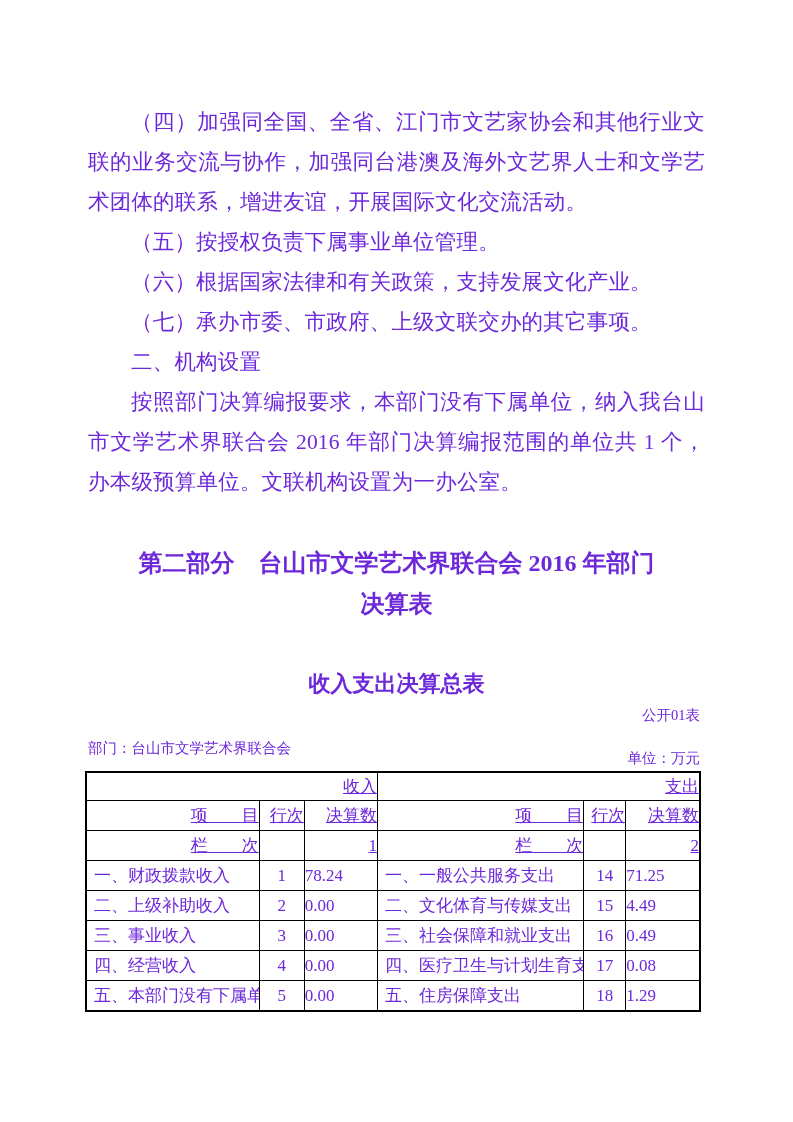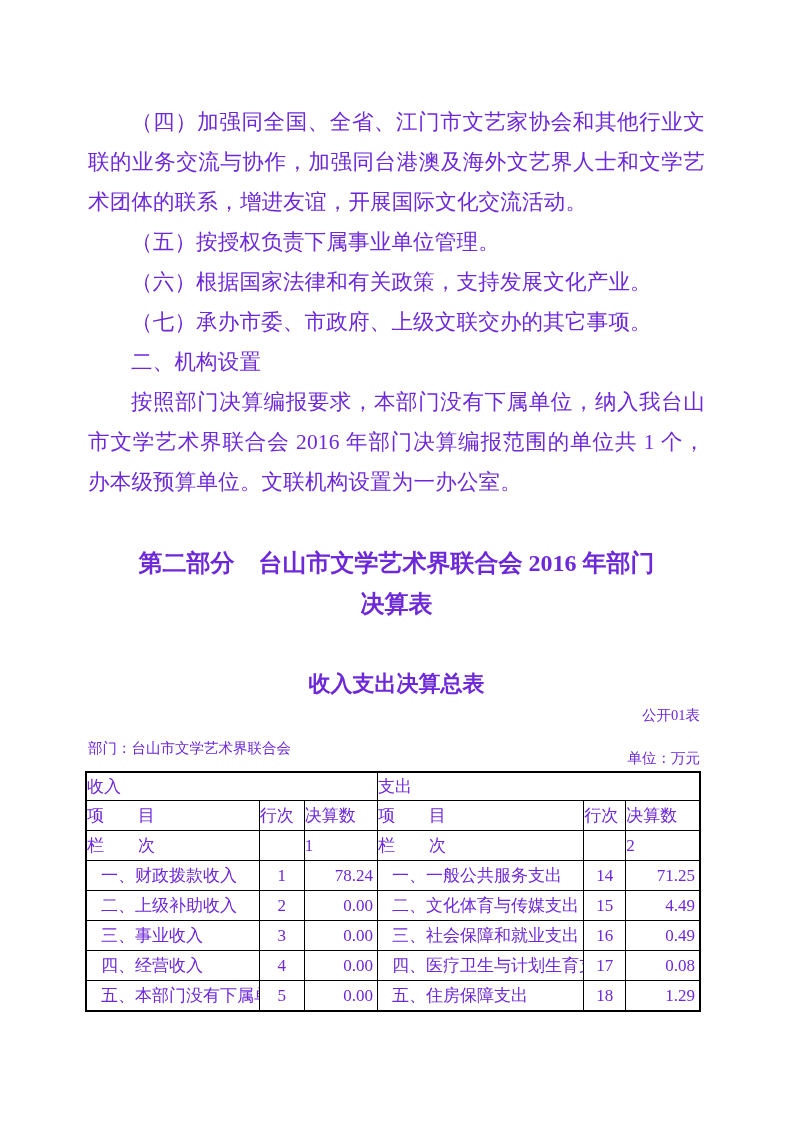--- a/index.html
+++ b/index.html
@@ -45,24 +45,24 @@
   }
   .budget-table td{
     border:1px solid #000;
     padding:0;
     height:29px;
     vertical-align:middle;
     overflow:hidden;
     white-space:nowrap;
   }
   .budget-table tr.h1 td{height:27px;}
-  .budget-table td.center{text-align:left;}
-  .budget-table td.item{text-align:left;padding-left:14px;}
+  .budget-table td.center{text-align:right;text-decoration:underline;}
+  .budget-table td.item{text-align:left;padding-left:7px;}
   .budget-table td.rowno{text-align:center;}
-  .budget-table td.amount{text-align:right;padding-right:4px;}
+  .budget-table td.amount{padding-right:4px;}
 </style>
 </head>
 <body>
 
 <div class="page">
 
   <div class="body-text">
     <p class="para">（四）加强同全国、全省、江门市文艺家协会和其他行业文联的业务交流与协作，加强同台港澳及海外文艺界人士和文学艺术团体的联系，增进友谊，开展国际文化交流活动。</p>
     <p class="para">（五）按授权负责下属事业单位管理。</p>
     <p class="para">（六）根据国家法律和有关政策，支持发展文化产业。</p>

